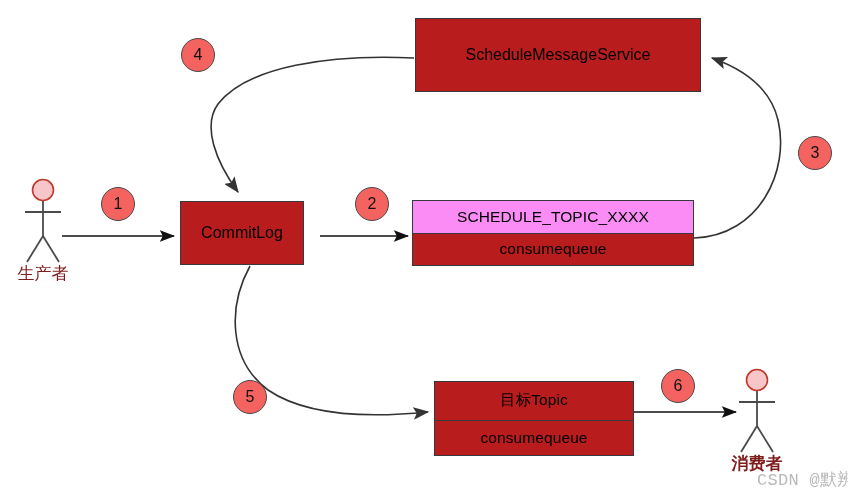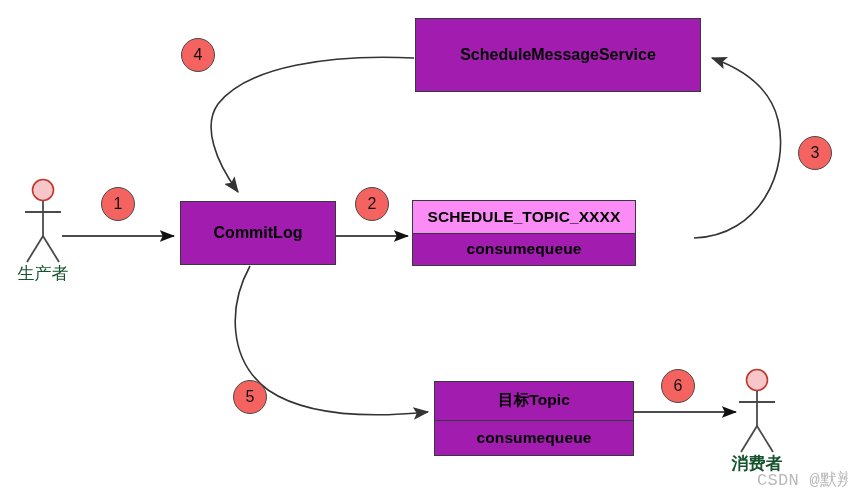--- a/index.html
+++ b/index.html
@@ -21,25 +21,24 @@
     position: absolute;
     left: 0;
     top: 0;
     width: 848px;
     height: 492px;
   }
   .node-box {
     position: absolute;
     box-sizing: border-box;
     border: 1.6px solid #36393d;
-    background: #a21caf;
+    background: #b91c1c;
     display: flex;
     flex-direction: column;
     color: #000000;
-    font-weight: bold;
   }
   .node-row {
     flex: 1 1 auto;
     display: flex;
     align-items: center;
     justify-content: center;
     font-size: 15.5px;
     letter-spacing: 0.1px;
     white-space: nowrap;
   }
@@ -67,21 +66,21 @@
     display: flex;
     align-items: center;
     justify-content: center;
     font-size: 16px;
     color: #121212;
     box-sizing: border-box;
   }
   .actor-label {
     position: absolute;
     font-size: 17px;
-    color: #14532d;
+    color: #7f1d1d;
     white-space: nowrap;
     text-align: center;
   }
   .watermark {
     position: absolute;
     font-size: 17px;
     color: #b9b9b9;
     white-space: nowrap;
     letter-spacing: 0.3px;
     font-family: Liberation Mono, monospace;
@@ -128,25 +127,25 @@
       <line x1="739" y1="402" x2="775" y2="402" stroke="#4a4a4a" stroke-width="1.8"></line>
       <line x1="757" y1="426" x2="741" y2="452" stroke="#4a4a4a" stroke-width="1.8"></line>
       <line x1="757" y1="426" x2="773" y2="452" stroke="#4a4a4a" stroke-width="1.8"></line>
     </g>
   </svg>
 
   <div class="node-box" style="left:415px; top:18px; width:286px; height:74px;">
     <div class="single-row">ScheduleMessageService</div>
   </div>
 
-  <div class="node-box" style="left:180px; top:201px; width:156px; height:64px;">
+  <div class="node-box" style="left:180px; top:201px; width:124px; height:64px;">
     <div class="single-row">CommitLog</div>
   </div>
 
-  <div class="node-box" style="left:412px; top:200px; width:224px; height:66px;">
+  <div class="node-box" style="left:412px; top:200px; width:282px; height:66px;">
     <div class="node-row header-pink divided">SCHEDULE_TOPIC_XXXX</div>
     <div class="node-row">consumequeue</div>
   </div>
 
   <div class="node-box" style="left:434px; top:381px; width:200px; height:75px;">
     <div class="node-row divided">目标Topic</div>
     <div class="node-row">consumequeue</div>
   </div>
 
   <div class="badge" style="left:101px; top:187px;">

